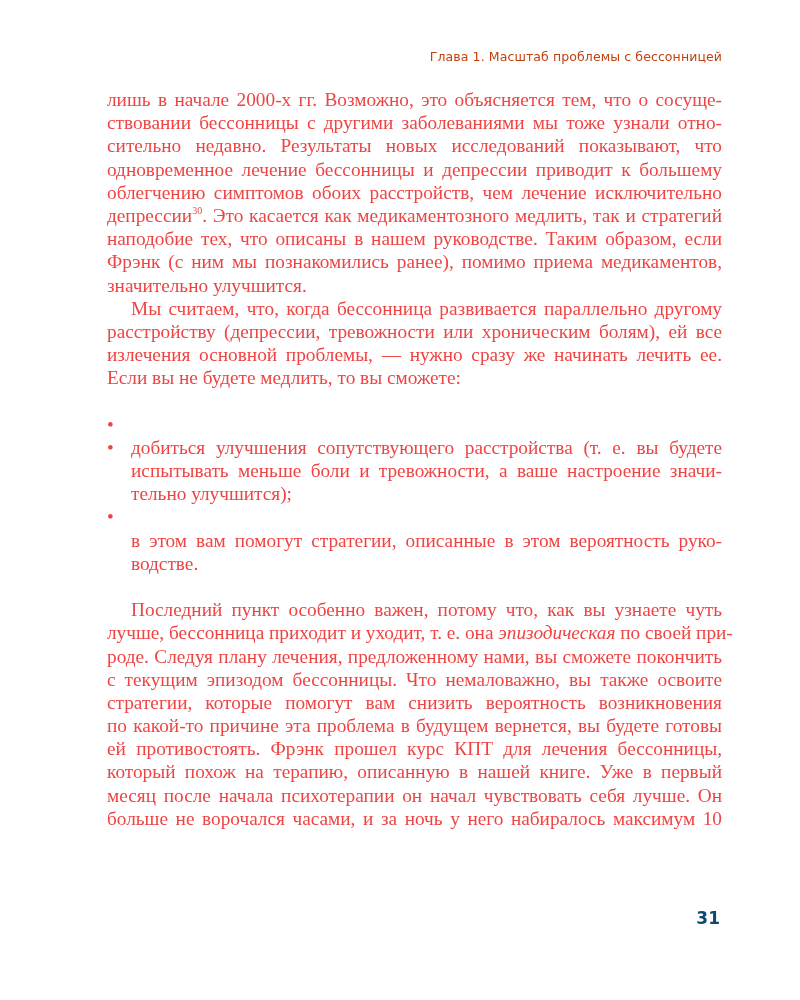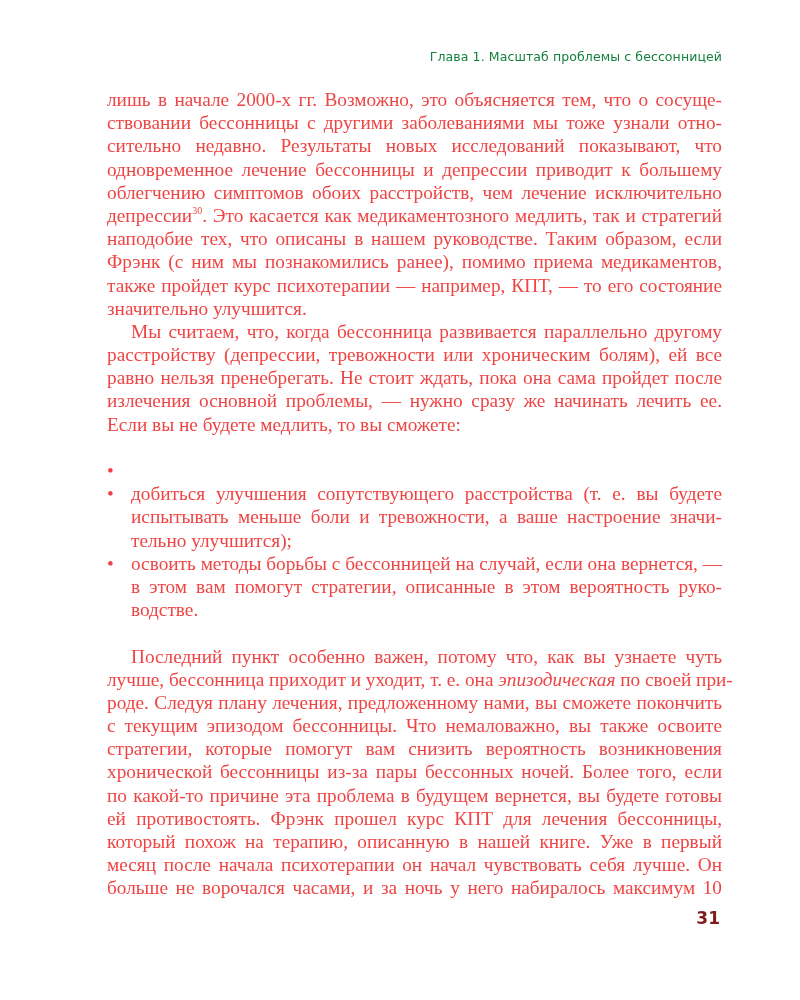--- a/index.html
+++ b/index.html
@@ -1,98 +1,95 @@
 <!DOCTYPE html>
 <html><head>
 <meta charset="utf-8">
 <style>
   html, body { margin: 0; padding: 0; background: #ffffff; }
   body { width: 800px; height: 1000px; position: relative; overflow: hidden; }
   .page { position: absolute; left: 0; top: 0; width: 800px; height: 1000px; background: #ffffff; }
   .running-head {
     position: absolute; right: 78px; top: 49px;
-    font-family: "DejaVu Sans", sans-serif; font-size: 12.5px; color: #15803d;
+    font-family: "DejaVu Sans", sans-serif; font-size: 12.5px; color: #c2410c;
     letter-spacing: 0.1px; white-space: nowrap; text-align: center;
   }
   .body-text {
     position: absolute; left: 107px; top: 88px; width: 615px;
     font-family: "Liberation Serif", serif; font-size: 19.3px; color: #ef4444;
     line-height: 23.2px;
   }
   .line { display: block; white-space: nowrap; text-align: justify; text-align-last: justify; height: 23.2px; }
   .line.last { text-align-last: left; }
   .indent { padding-left: 24px; }
   .gap { height: 23.2px; }
   .list-line { display: block; position: relative; padding-left: 24px; white-space: nowrap; text-align: justify; text-align-last: justify; height: 23.2px; }
   .list-line.last { text-align-last: left; }
   .bullet { position: absolute; left: 0; top: 0; width: 10px; text-align: center; }
   sup { font-size: 10px; line-height: 0; vertical-align: 8px; }
   em { font-style: italic; }
   .page-number {
     position: absolute; right: 80px; top: 908px;
-    font-family: "DejaVu Sans", sans-serif; font-weight: bold; font-size: 17px; color: #7f1d1d;
+    font-family: "DejaVu Sans", sans-serif; font-weight: bold; font-size: 17px; color: #0c4a6e;
   }
 </style>
 </head>
 <body>
 
 <div class="page">
 
   <div class="running-head">Глава 1. Масштаб проблемы с бессонницей</div>
 
   <div class="body-text">
 
     <div>
       <span class="line">лишь в начале 2000-х гг. Возможно, это объясняется тем, что о сосуще-</span>
       <span class="line">ствовании бессонницы с другими заболеваниями мы тоже узнали отно-</span>
       <span class="line">сительно недавно. Результаты новых исследований показывают, что</span>
       <span class="line">одновременное лечение бессонницы и депрессии приводит к большему</span>
       <span class="line">облегчению симптомов обоих расстройств, чем лечение исключительно</span>
       <span class="line"><span>депрессии</span><sup>30</sup><span>. Это касается как медикаментозного медлить, так и стратегий</span></span>
       <span class="line">наподобие тех, что описаны в нашем руководстве. Таким образом, если</span>
       <span class="line">Фрэнк (с ним мы познакомились ранее), помимо приема медикаментов,</span>
-      <span class="line">также пройдет курс психотерапии — например, КПТ, — то его состояние</span>
       <span class="line last">значительно улучшится.</span>
     </div>
 
     <div>
       <span class="line indent">Мы считаем, что, когда бессонница развивается параллельно другому</span>
       <span class="line">расстройству (депрессии, тревожности или хроническим болям), ей все</span>
-      <span class="line">равно нельзя пренебрегать. Не стоит ждать, пока она сама пройдет после</span>
       <span class="line">излечения основной проблемы, — нужно сразу же начинать лечить ее.</span>
       <span class="line last">Если вы не будете медлить, то вы сможете:</span>
     </div>
 
     <div class="gap"></div>
 
     <div>
       <div>
         <span class="list-line last"><span class="bullet">•</span></span>
       </div>
       <div>
         <span class="list-line"><span class="bullet">•</span><span>добиться улучшения сопутствующего расстройства (т. е. вы будете</span></span>
         <span class="list-line">испытывать меньше боли и тревожности, а ваше настроение значи-</span>
         <span class="list-line last">тельно улучшится);</span>
       </div>
       <div>
-        <span class="list-line"><span class="bullet">•</span><span>освоить методы борьбы с бессонницей на случай, если она вернется, —</span></span>
+        <span class="list-line"><span class="bullet">•</span></span>
         <span class="list-line">в этом вам помогут стратегии, описанные в этом вероятность руко-</span>
         <span class="list-line last">водстве.</span>
       </div>
     </div>
 
     <div class="gap"></div>
 
     <div>
       <span class="line indent">Последний пункт особенно важен, потому что, как вы узнаете чуть</span>
       <span class="line"><span>лучше, бессонница приходит и уходит, т. е. она </span><em>эпизодическая</em><span> по своей при-</span></span>
       <span class="line">роде. Следуя плану лечения, предложенному нами, вы сможете покончить</span>
       <span class="line">с текущим эпизодом бессонницы. Что немаловажно, вы также освоите</span>
       <span class="line">стратегии, которые помогут вам снизить вероятность возникновения</span>
-      <span class="line">хронической бессонницы из-за пары бессонных ночей. Более того, если</span>
       <span class="line">по какой-то причине эта проблема в будущем вернется, вы будете готовы</span>
       <span class="line">ей противостоять. Фрэнк прошел курс КПТ для лечения бессонницы,</span>
       <span class="line">который похож на терапию, описанную в нашей книге. Уже в первый</span>
       <span class="line">месяц после начала психотерапии он начал чувствовать себя лучше. Он</span>
       <span class="line">больше не ворочался часами, и за ночь у него набиралось максимум 10</span>
     </div>
   </div>
 
   <div class="page-number">31</div>
 </div>

